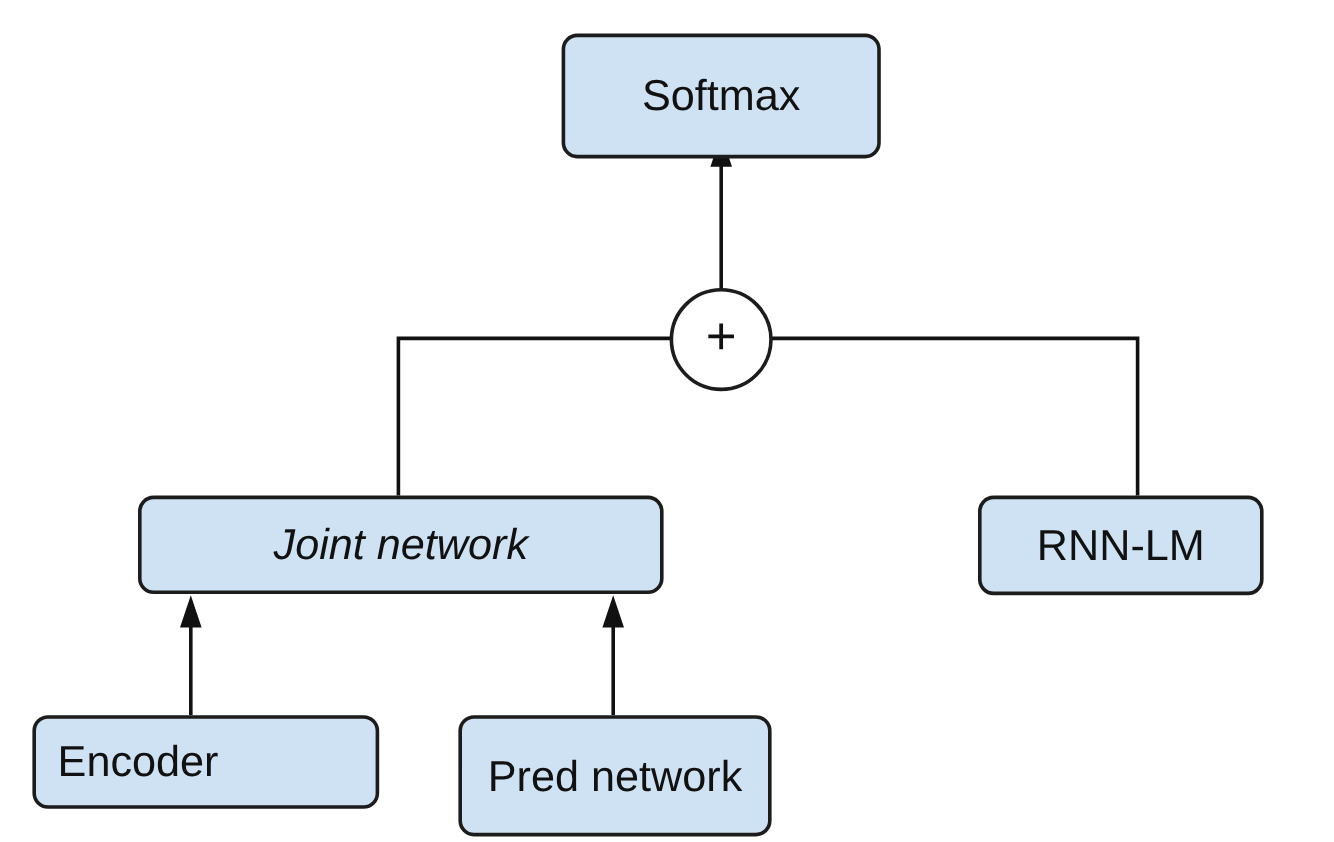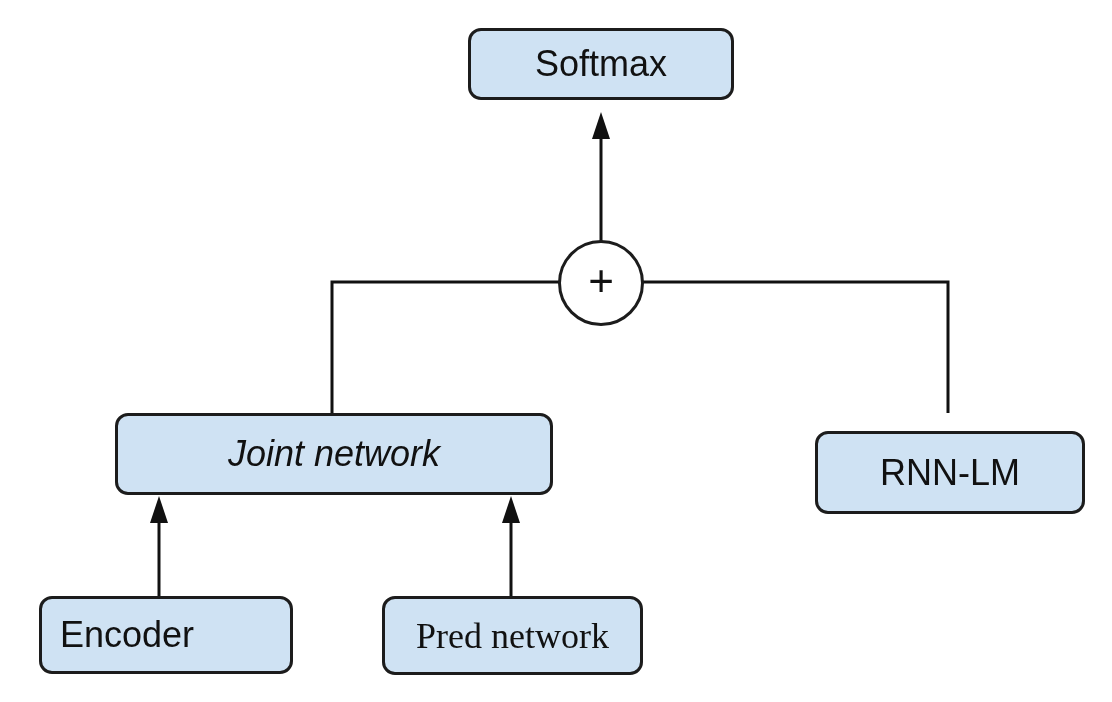--- a/index.html
+++ b/index.html
@@ -37,26 +37,26 @@
     display: flex;
     align-items: center;
     justify-content: center;
     background: var(--node-fill, #cfe2f3);
     border: 3px solid var(--node-border, #1c1c1c);
     border-radius: 13px;
     font-size: 36px;
     color: var(--text, #111111);
     white-space: nowrap;
   }
-  #node-softmax { left: 468px; top: 28px;  width: 266px; height: 72px; }
+  #node-softmax { left: 468px; top: 28px;  width: 266px; height: 104px; }
   #node-joint   { left: 115px; top: 413px; width: 438px; height: 82px; font-style: italic; }
-  #node-rnnlm   { left: 815px; top: 413px; width: 270px; height: 83px; margin-top: 18px; }
-  #node-encoder { left: 27px;  top: 596px; width: 254px; height: 78px;
-                  justify-content: flex-start; padding-left: 18px; margin-left: 12px; }
-  #node-pred    { left: 382px; top: 596px; width: 261px; height: 79px; font-family: Liberation Serif, serif; }
+  #node-rnnlm   { left: 815px; top: 413px; width: 238px; height: 83px; }
+  #node-encoder { left: 27px;  top: 596px; width: 289px; height: 78px;
+                  justify-content: flex-start; padding-left: 18px; }
+  #node-pred    { left: 382px; top: 596px; width: 261px; height: 101px; }
   .plus-circle {
     position: absolute;
     box-sizing: border-box;
     left: 558px;
     top: 240px;
     width: 86px;
     height: 86px;
     border-radius: 50%;
     background: var(--plus-fill, #ffffff);
     border: 3px solid var(--node-border, #1c1c1c);

